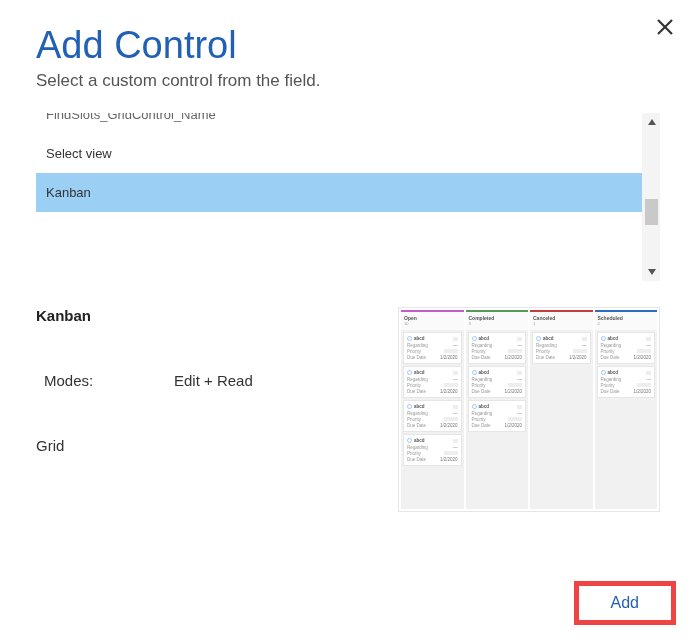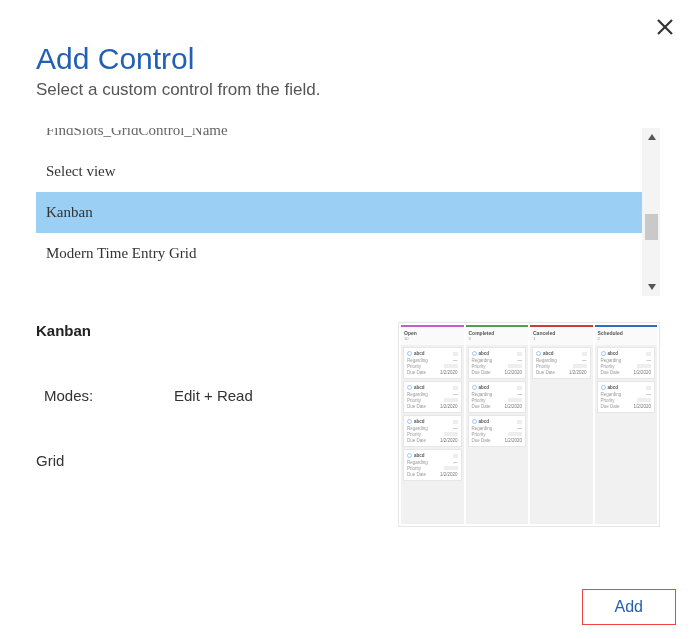--- a/index.html
+++ b/index.html
@@ -19,42 +19,40 @@
     .close-btn {
       position: absolute;
       top: 18px;
       right: 22px;
       cursor: pointer;
       color: #333;
     }
     .close-btn svg { display: block; }
     .title {
       color: #2160b5;
-      font-size: 30px;
+      font-size: 38px;
       font-weight: 400;
-      margin-top: 18px;
       margin-bottom: 4px;
     }
     .subtitle {
       color: #555;
       font-size: 17px;
       font-weight: 400;
-      margin-bottom: 28px;
+      margin-bottom: 22px;
     }
     .list-wrap {
       display: flex;
       height: 168px;
       overflow: hidden;
     }
     .list {
       flex: 1;
       overflow: hidden;
-      font-size: 15px;
+      font-size: 13px;
       color: #333;
-      font-family: Liberation Serif, serif;
     }
     .list-item {
       padding: 12px 10px;
       white-space: nowrap;
     }
     .list-item.cutoff-top {
       color: #666;
       padding-top: 0;
       margin-top: -6px;
       overflow: hidden;
@@ -149,21 +147,21 @@
     .kcol.c0 .kcol-head{ border-top-color:#c65bcb;}
     .kcol.c1 .kcol-head{ border-top-color:#589a58;}
     .kcol.c2 .kcol-head{ border-top-color:#c93c3c;}
     .kcol.c3 .kcol-head{ border-top-color:#2e6ec2;}
     .footer {
       position: absolute;
       right: 20px;
       bottom: 14px;
     }
     .add-btn {
-      border: 1px solid #ef4444;
+      border: 5px solid #ef4444;
       background: #fff;
       color: #2160b5;
       font-size: 16px;
       padding: 8px 32px;
       cursor: pointer;
       font-family: inherit;
     }
   </style>
 </head>
 <body>
@@ -179,21 +177,20 @@
 
   <h1 class="title">Add Control</h1>
   <div class="subtitle">Select a custom control from the field.</div>
 
   <div class="list-wrap">
     <div class="list" id="control-list">
 
     <div class="list-item cutoff-top">FindSlots_GridControl_Name</div>
         <div class="list-item">Select view</div>
         <div class="list-item selected">Kanban</div>
-        <div class="list-item">Modern Time Entry Grid</div>
       </div>
     <div class="scrollbar">
       <div class="scroll-arrow">
         <svg width="10" height="10" viewBox="0 0 10 10">
             <polygon points="5,2 9,8 1,8" fill="#555"></polygon>
           </svg>
       </div>
       <div class="scroll-track">
         <div class="scroll-thumb"></div>
       </div>

